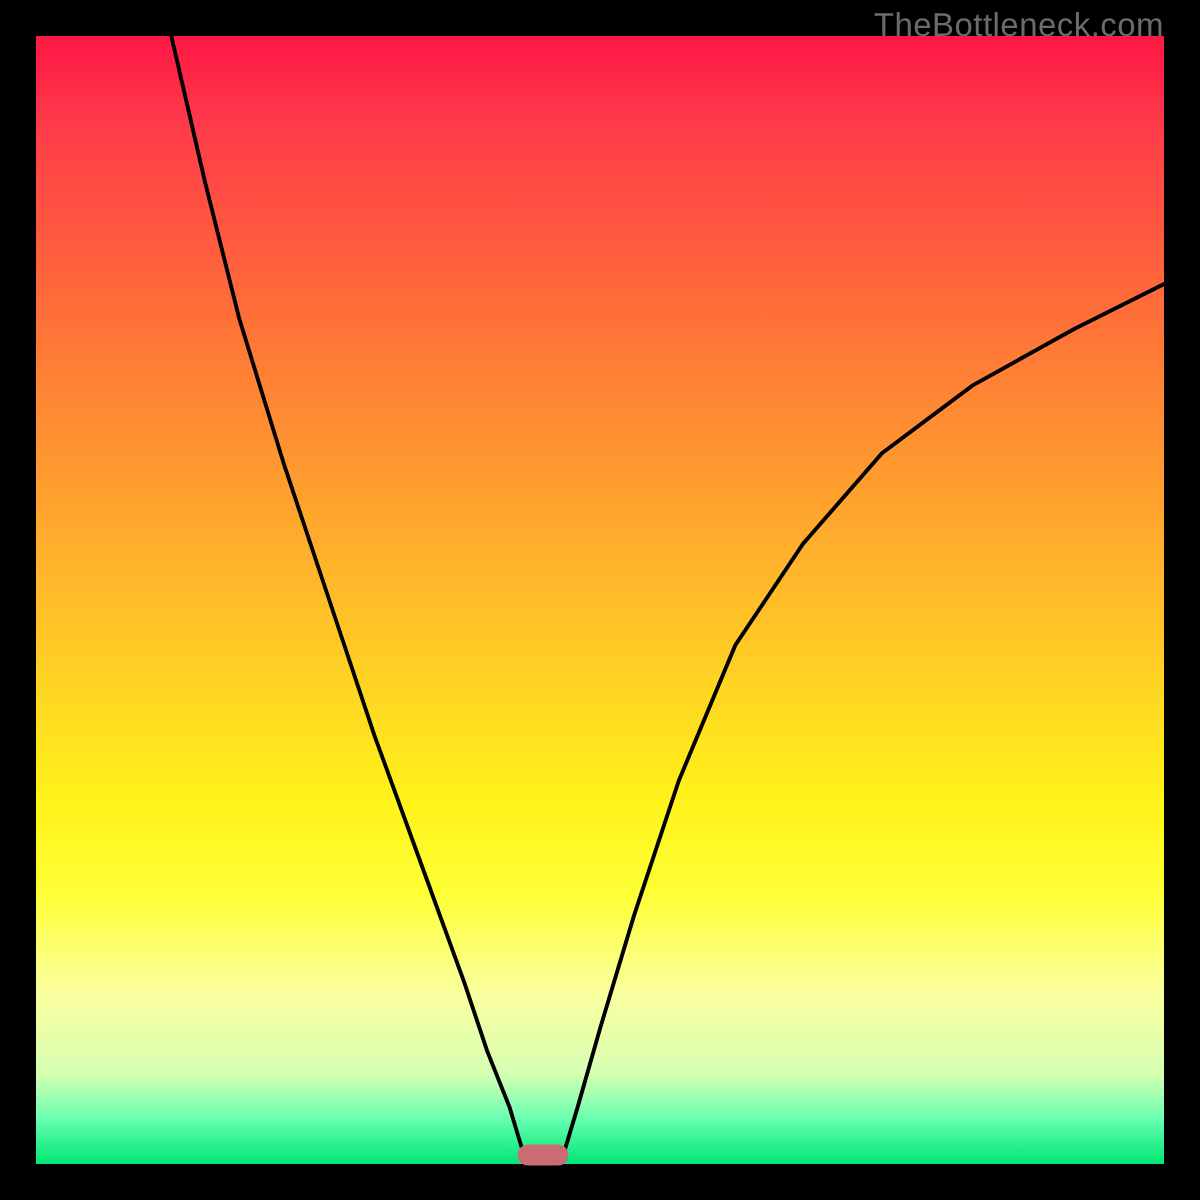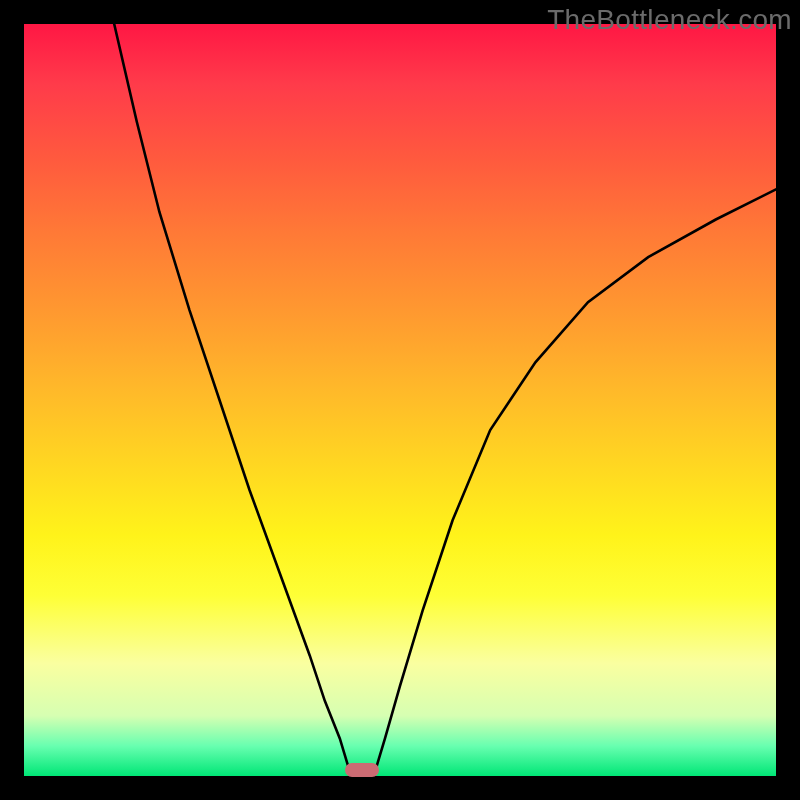--- a/index.html
+++ b/index.html
@@ -45,23 +45,23 @@
       #feff36 76%,
       #faffa0 85%,
       #d6ffb2 92%,
       #68ffb0 96%,
       #00e676 100%
     );
   }
   .watermark {
     position: absolute;
     top: 4px;
-    right: 8px;
+    right: 24px;
     color: #6b6b6b;
-    font-size: 28px;
+    font-size: 22px;
     font-weight: 500;
     letter-spacing: 0.3px;
     z-index: 10;
   }
   .curve-svg {
     position: absolute;
     left: 0;
     top: 0;
     width: 752px;
     height: 752px;

